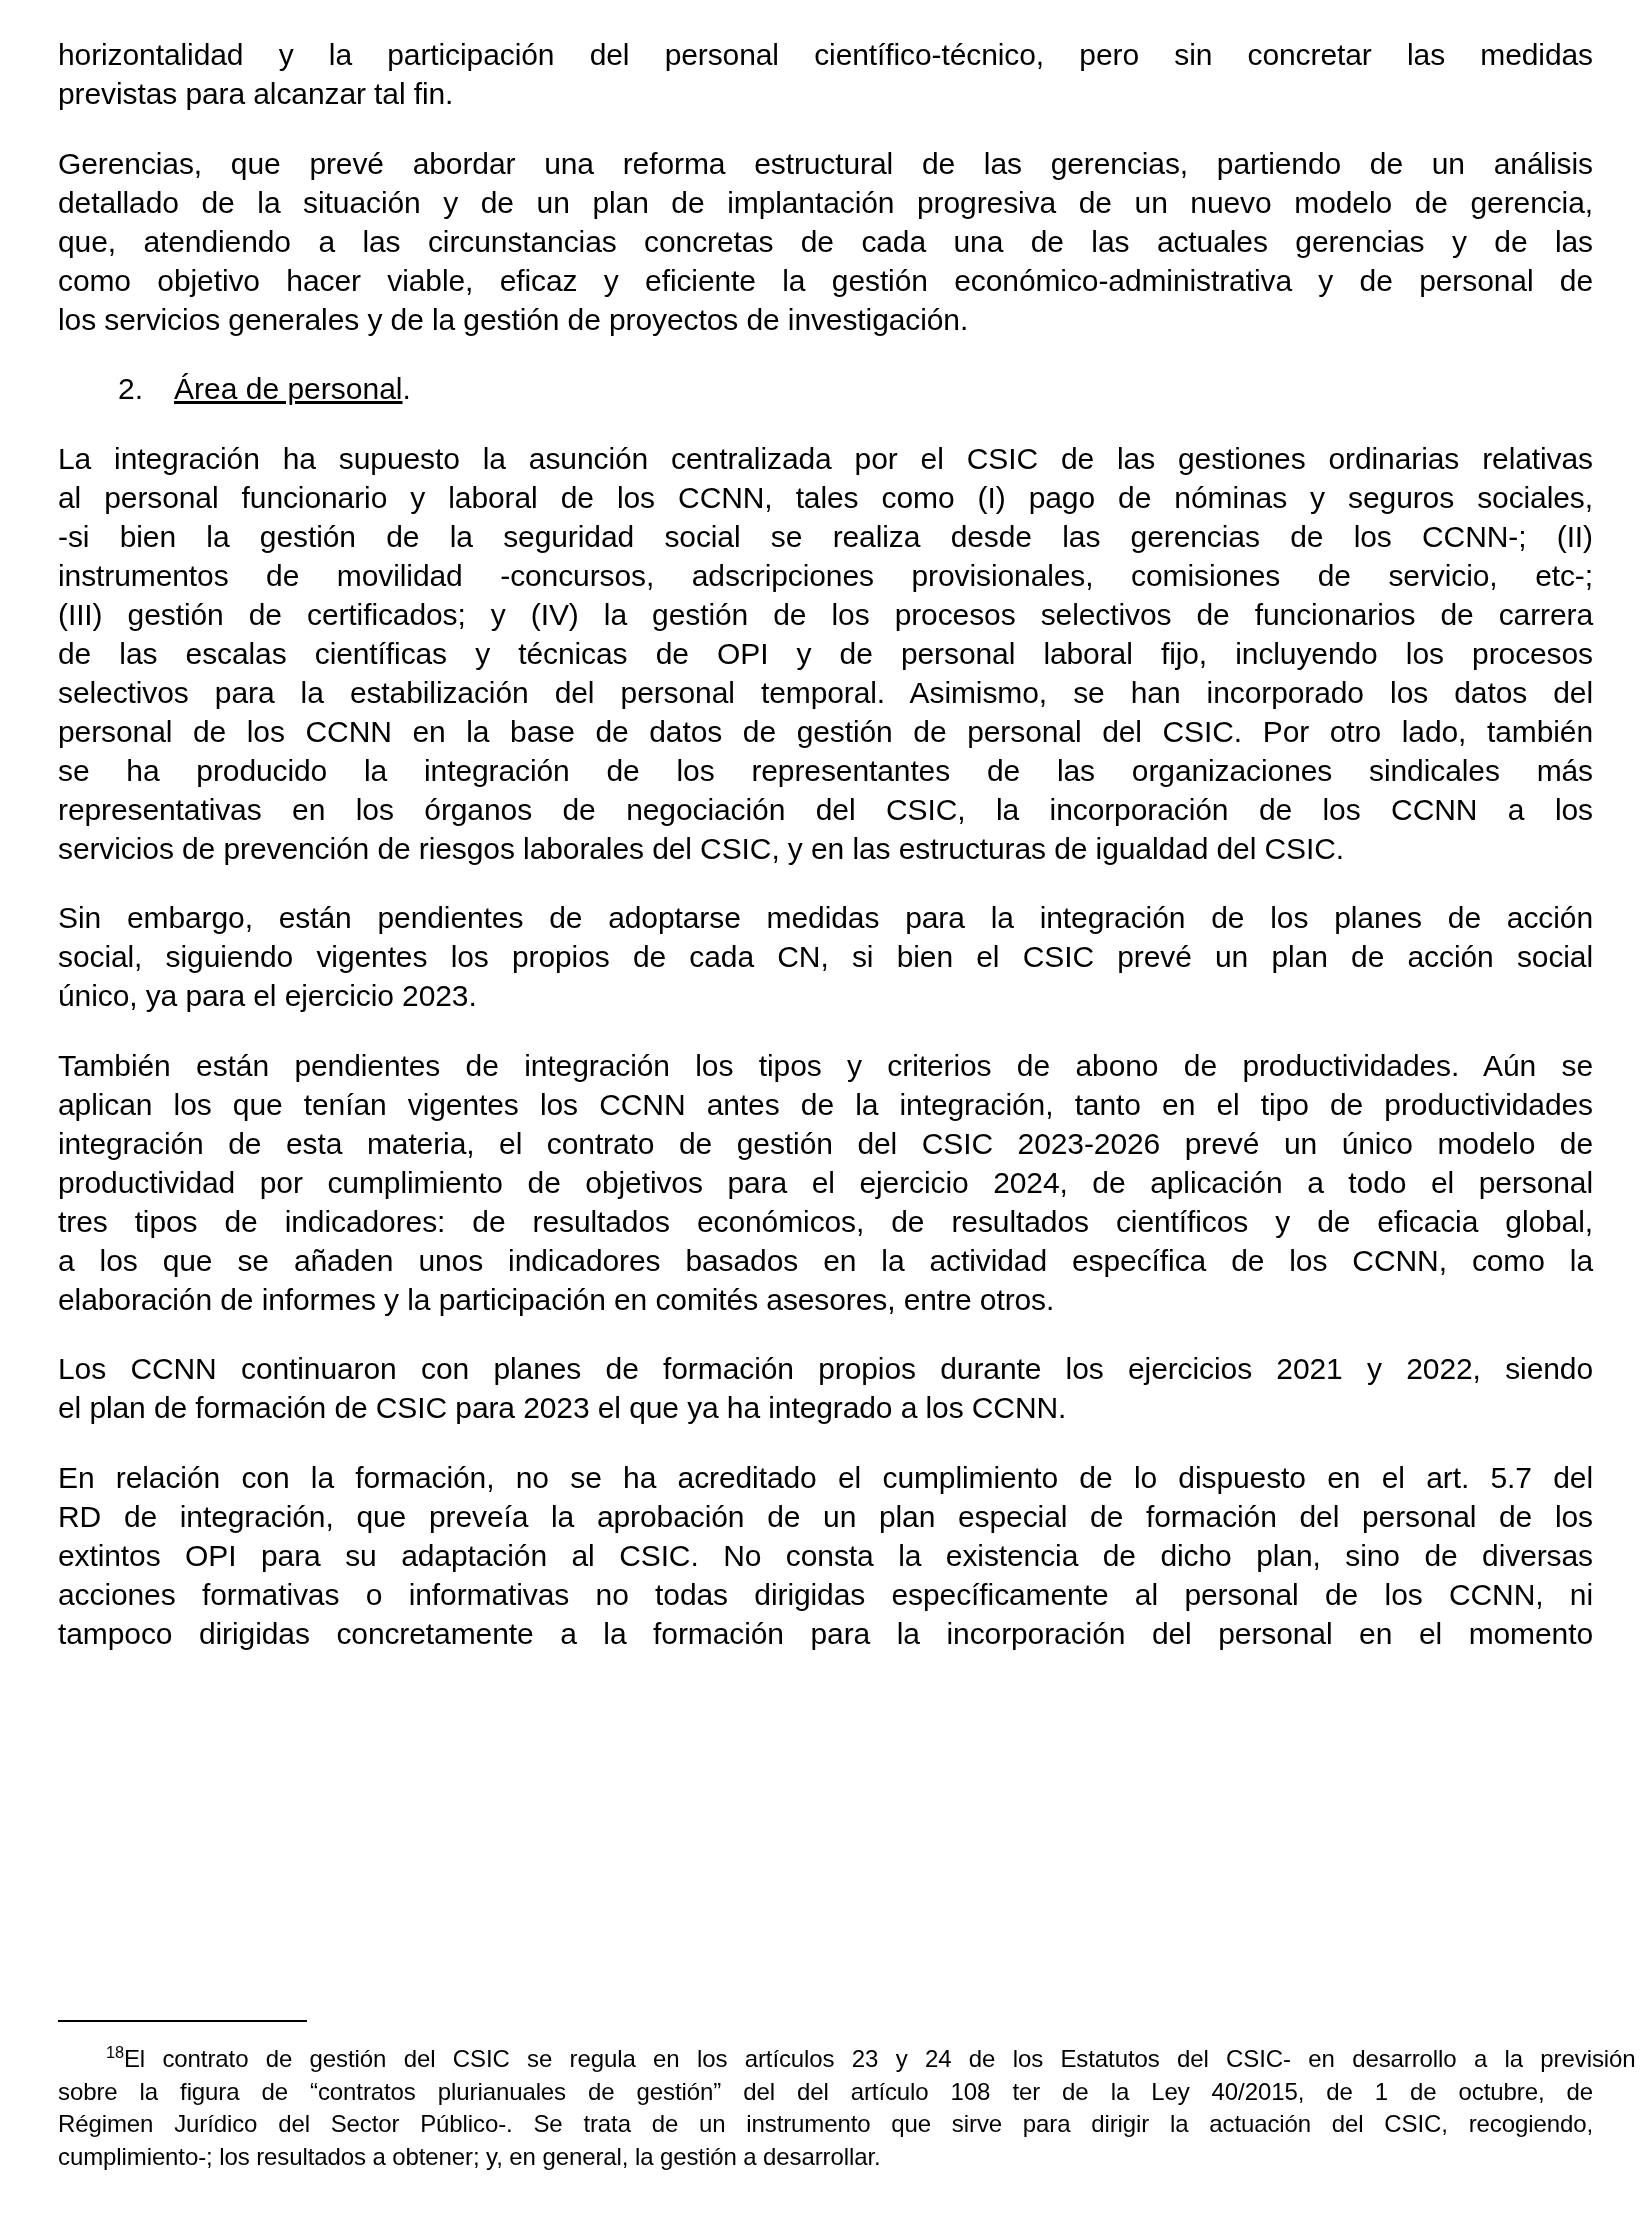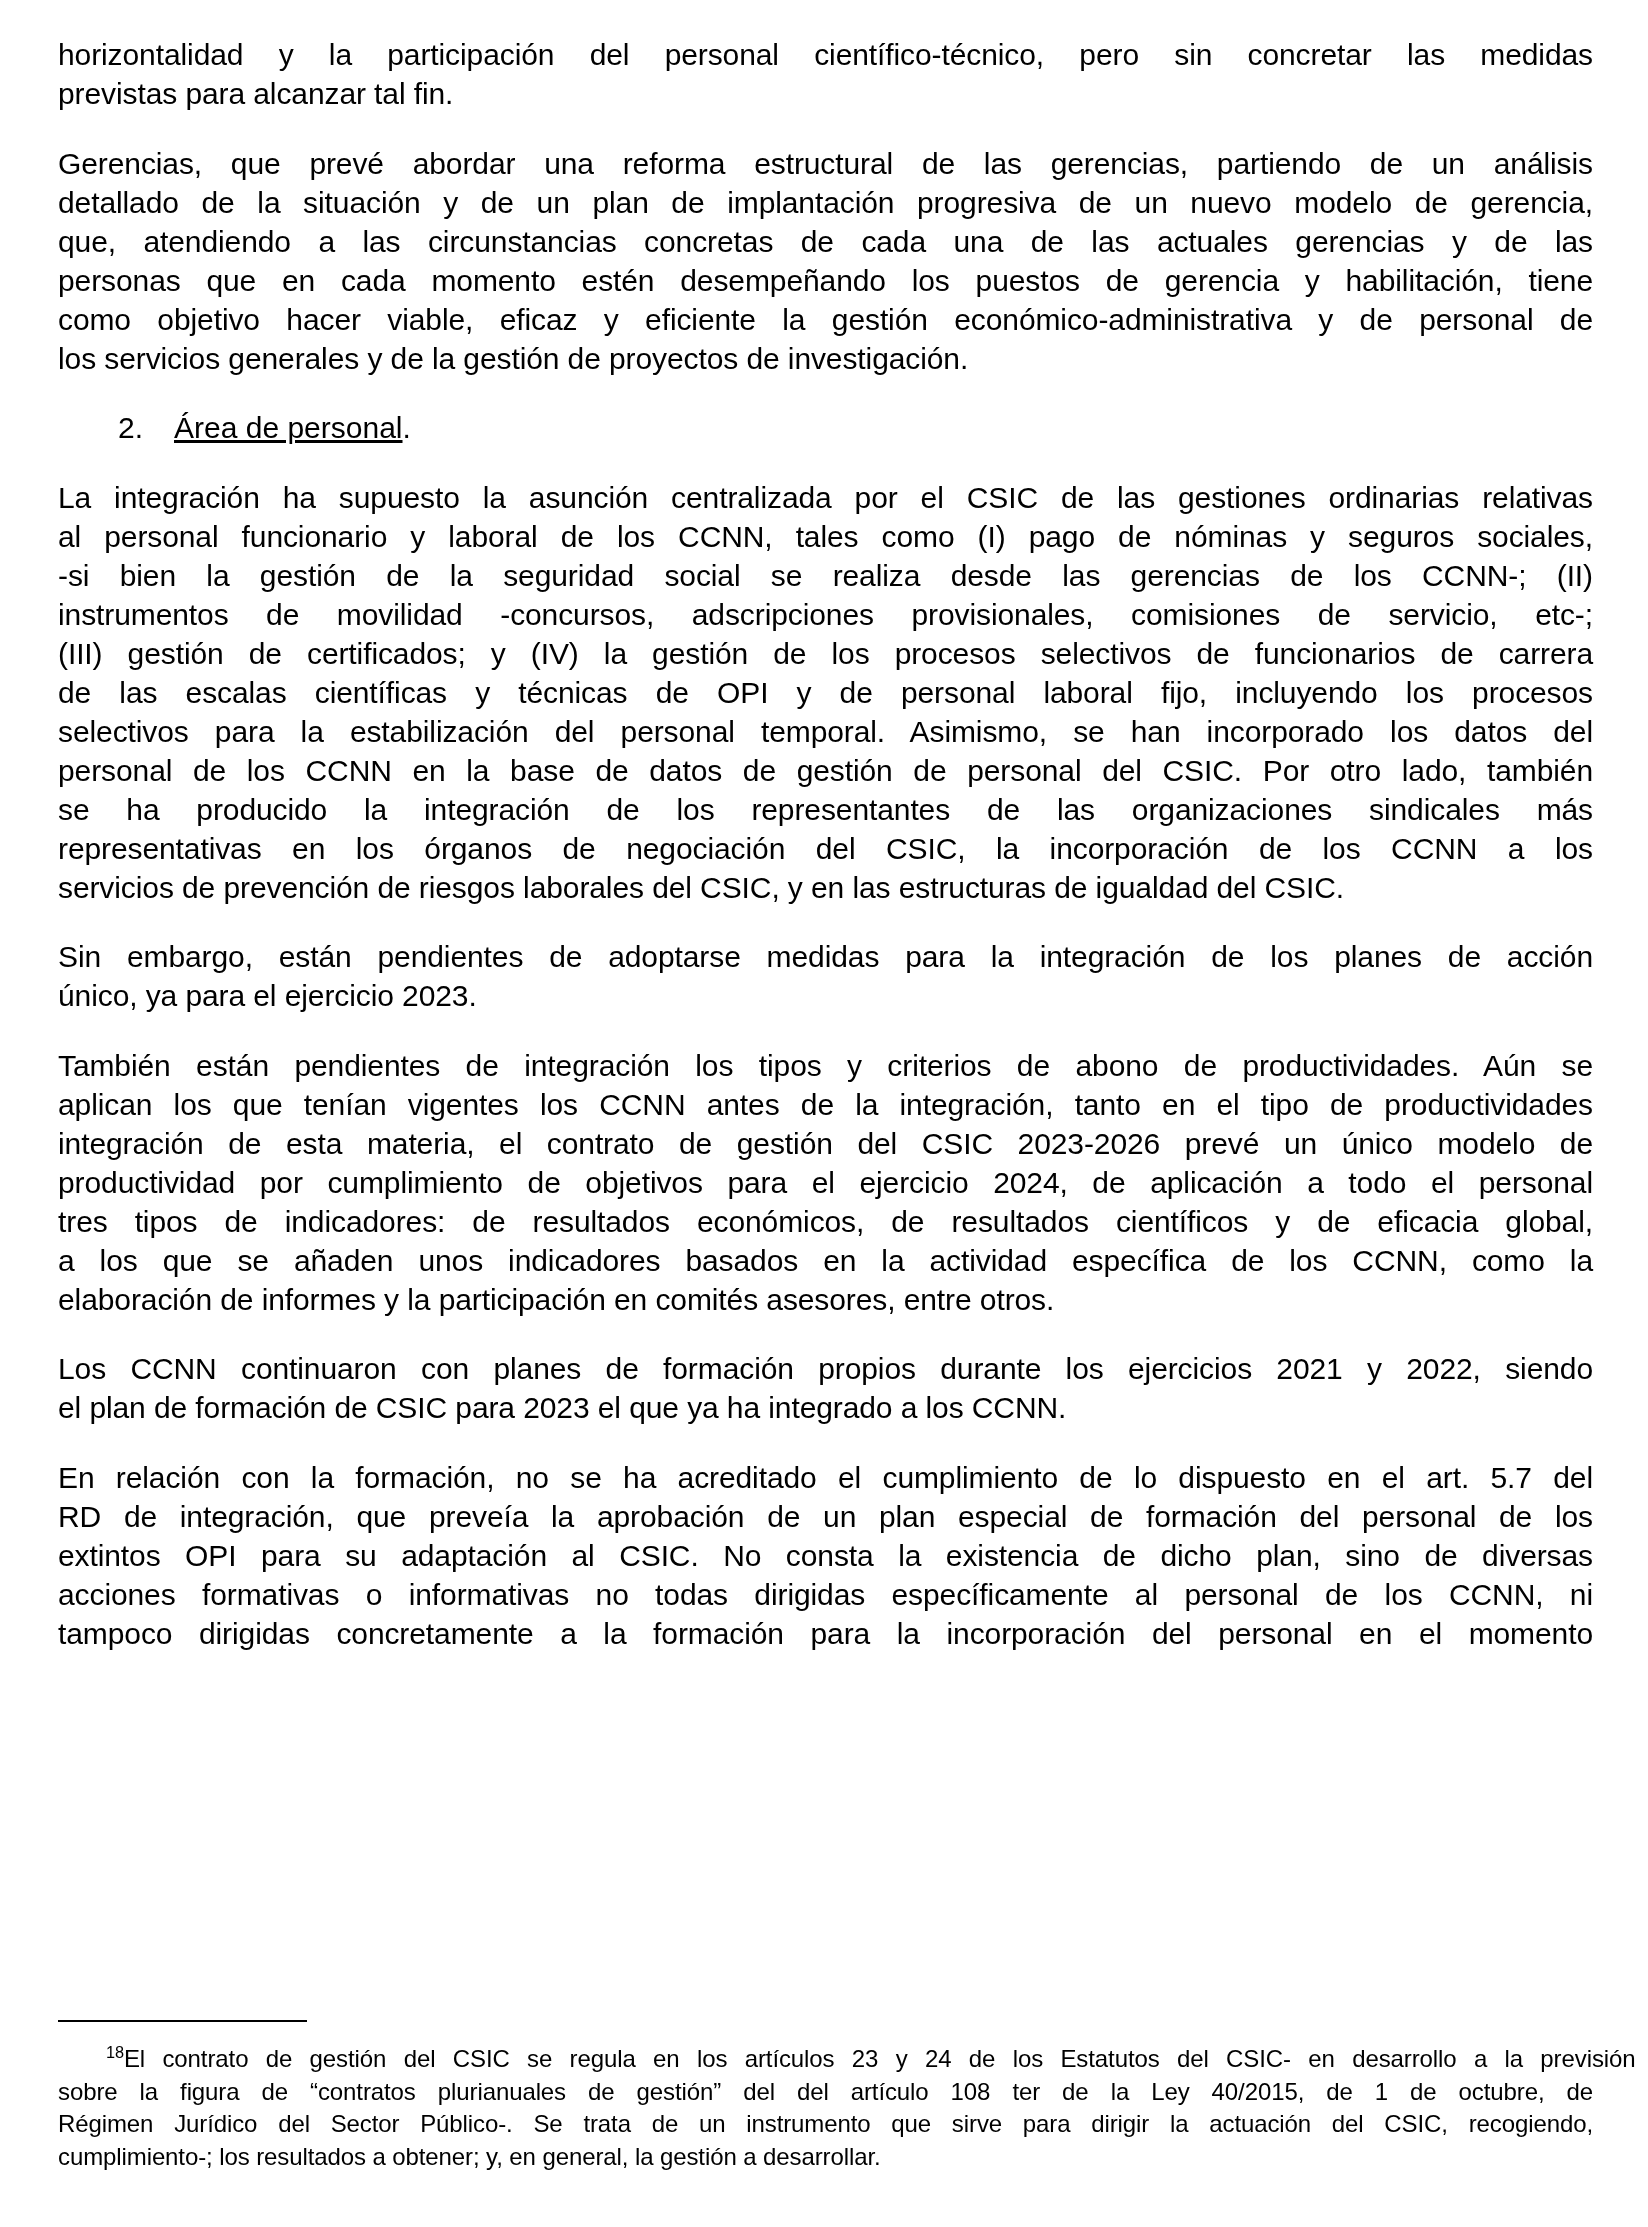--- a/index.html
+++ b/index.html
@@ -116,21 +116,20 @@
 
     <p class="body-par">
       <span class="ln" style="word-spacing: 11.2px;">horizontalidad y la participación del personal científico-técnico, pero sin concretar las medidas</span>
       <span class="ln last">previstas para alcanzar tal fin.</span>
     </p>
 
     <p class="body-par">
       <span class="ln" style="word-spacing: 11.2px;">Gerencias, que prevé abordar una reforma estructural de las gerencias, partiendo de un análisis</span>
       <span class="ln" style="word-spacing: 11.2px;">detallado de la situación y de un plan de implantación progresiva de un nuevo modelo de gerencia,</span>
       <span class="ln" style="word-spacing: 11.2px;">que, atendiendo a las circunstancias concretas de cada una de las actuales gerencias y de las</span>
-      <span class="ln" style="word-spacing: 11.2px;">personas que en cada momento estén desempeñando los puestos de gerencia y habilitación, tiene</span>
       <span class="ln" style="word-spacing: 11.2px;">como objetivo hacer viable, eficaz y eficiente la gestión económico-administrativa y de personal de</span>
       <span class="ln last">los servicios generales y de la gestión de proyectos de investigación.</span>
     </p>
 
     <ol class="numlist">
       <li>
         <span class="marker">2.</span><span class="underline-text">Área de personal</span><span>.</span>
       </li>
     </ol>
 
@@ -143,20 +142,21 @@
       <span class="ln" style="word-spacing: 11.2px;">de las escalas científicas y técnicas de OPI y de personal laboral fijo, incluyendo los procesos</span>
       <span class="ln" style="word-spacing: 11.2px;">selectivos para la estabilización del personal temporal. Asimismo, se han incorporado los datos del</span>
       <span class="ln" style="word-spacing: 11.2px;">personal de los CCNN en la base de datos de gestión de personal del CSIC. Por otro lado, también</span>
       <span class="ln" style="word-spacing: 11.2px;">se ha producido la integración de los representantes de las organizaciones sindicales más</span>
       <span class="ln" style="word-spacing: 11.2px;">representativas en los órganos de negociación del CSIC, la incorporación de los CCNN a los</span>
       <span class="ln last">servicios de prevención de riesgos laborales del CSIC, y en las estructuras de igualdad del CSIC.</span>
     </p>
 
     <p class="body-par">
       <span class="ln" style="word-spacing: 11.2px;">Sin embargo, están pendientes de adoptarse medidas para la integración de los planes de acción</span>
+      <span class="ln" style="word-spacing: 11.2px;">social, siguiendo vigentes los propios de cada CN, si bien el CSIC prevé un plan de acción social</span>
       <span class="ln last">único, ya para el ejercicio 2023.</span>
     </p>
 
     <p class="body-par">
       <span class="ln" style="word-spacing: 11.2px;">También están pendientes de integración los tipos y criterios de abono de productividades. Aún se</span>
       <span class="ln" style="word-spacing: 11.2px;">aplican los que tenían vigentes los CCNN antes de la integración, tanto en el tipo de productividades</span>
       <span class="ln" style="word-spacing: 11.2px;">integración de esta materia, el contrato de gestión del CSIC 2023-2026 prevé un único modelo de</span>
       <span class="ln" style="word-spacing: 11.2px;">productividad por cumplimiento de objetivos para el ejercicio 2024, de aplicación a todo el personal</span>
       <span class="ln" style="word-spacing: 11.2px;">tres tipos de indicadores: de resultados económicos, de resultados científicos y de eficacia global,</span>
       <span class="ln" style="word-spacing: 11.2px;">a los que se añaden unos indicadores basados en la actividad específica de los CCNN, como la</span>

